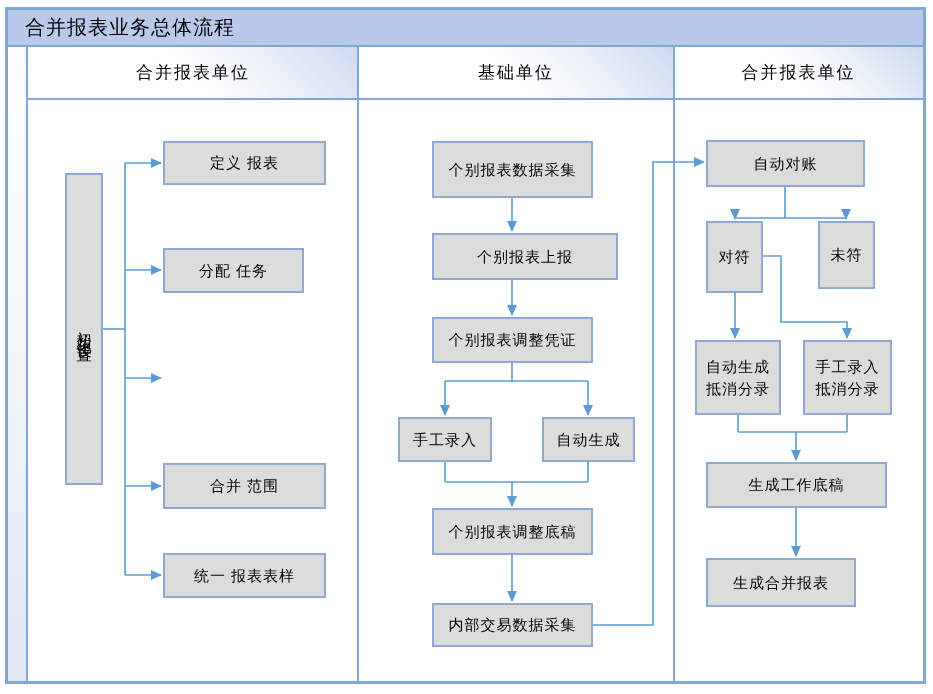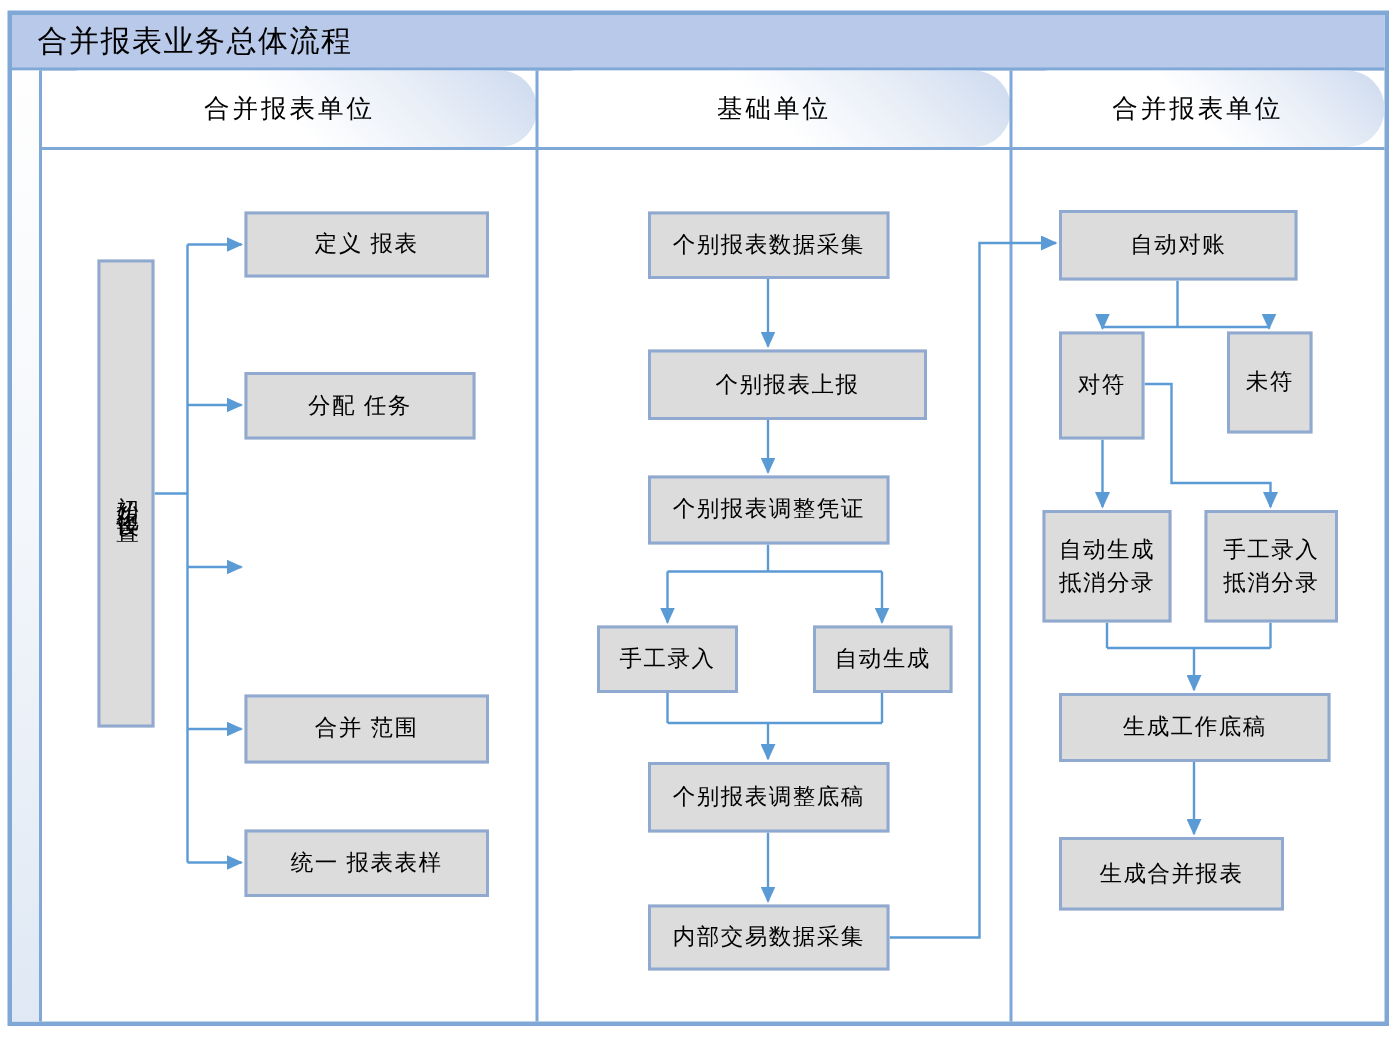--- a/index.html
+++ b/index.html
@@ -25,21 +25,20 @@
   }
   .header-row {
     position:absolute; left:28px; top:47px; width:895px; height:53px;
     border-bottom:2px solid #7fa8d7; box-sizing:border-box;
   }
   .header-cell {
     position:absolute; top:0; height:51px;
     display:flex; align-items:center; justify-content:center;
     font-size:17px; letter-spacing:2px; color:#000000;
     background:linear-gradient(45deg,#ffffff 48%,#e8eef7 75%,#ccd9ee 100%);
-    border-radius:25px;
   }
   .vline {
     position:absolute; top:47px; width:2px; height:634px; background:#7fa8d7;
   }
   .box {
     position:absolute; box-sizing:border-box;
     background:#dcdcdc; border:2px solid #8fa9d1;
     display:flex; align-items:center; justify-content:center;
     text-align:left; font-size:15px; color:#000000;
   }
@@ -121,31 +120,31 @@
       <path d="M796,508 L796,556" marker-end="url(#arr)"></path>
     </g>
   </svg>
 
   <div class="box vbox" style="left:65px;top:173px;width:38px;height:312px">
     <span>初始化设置</span>
   </div>
   <div class="box" style="left:163px;top:141px;width:163px;height:44px">
     <span>定义 报表</span>
   </div>
-  <div class="box" style="left:163px;top:248px;width:154px;height:45px">
+  <div class="box" style="left:163px;top:248px;width:141px;height:45px">
     <span>分配 任务</span>
   </div>
   <div class="box" style="left:163px;top:463px;width:163px;height:46px">
     <span>合并 范围</span>
   </div>
   <div class="box" style="left:163px;top:553px;width:163px;height:45px">
     <span>统一 报表表样</span>
   </div>
 
-  <div class="box" style="left:432px;top:141px;width:161px;height:45px">
+  <div class="box" style="left:432px;top:141px;width:161px;height:57px">
     <span>个别报表数据采集</span>
   </div>
   <div class="box" style="left:432px;top:233px;width:186px;height:47px">
     <span>个别报表上报</span>
   </div>
   <div class="box" style="left:432px;top:317px;width:161px;height:46px">
     <span>个别报表调整凭证</span>
   </div>
   <div class="box" style="left:398px;top:417px;width:94px;height:45px">
     <span>手工录入</span>

